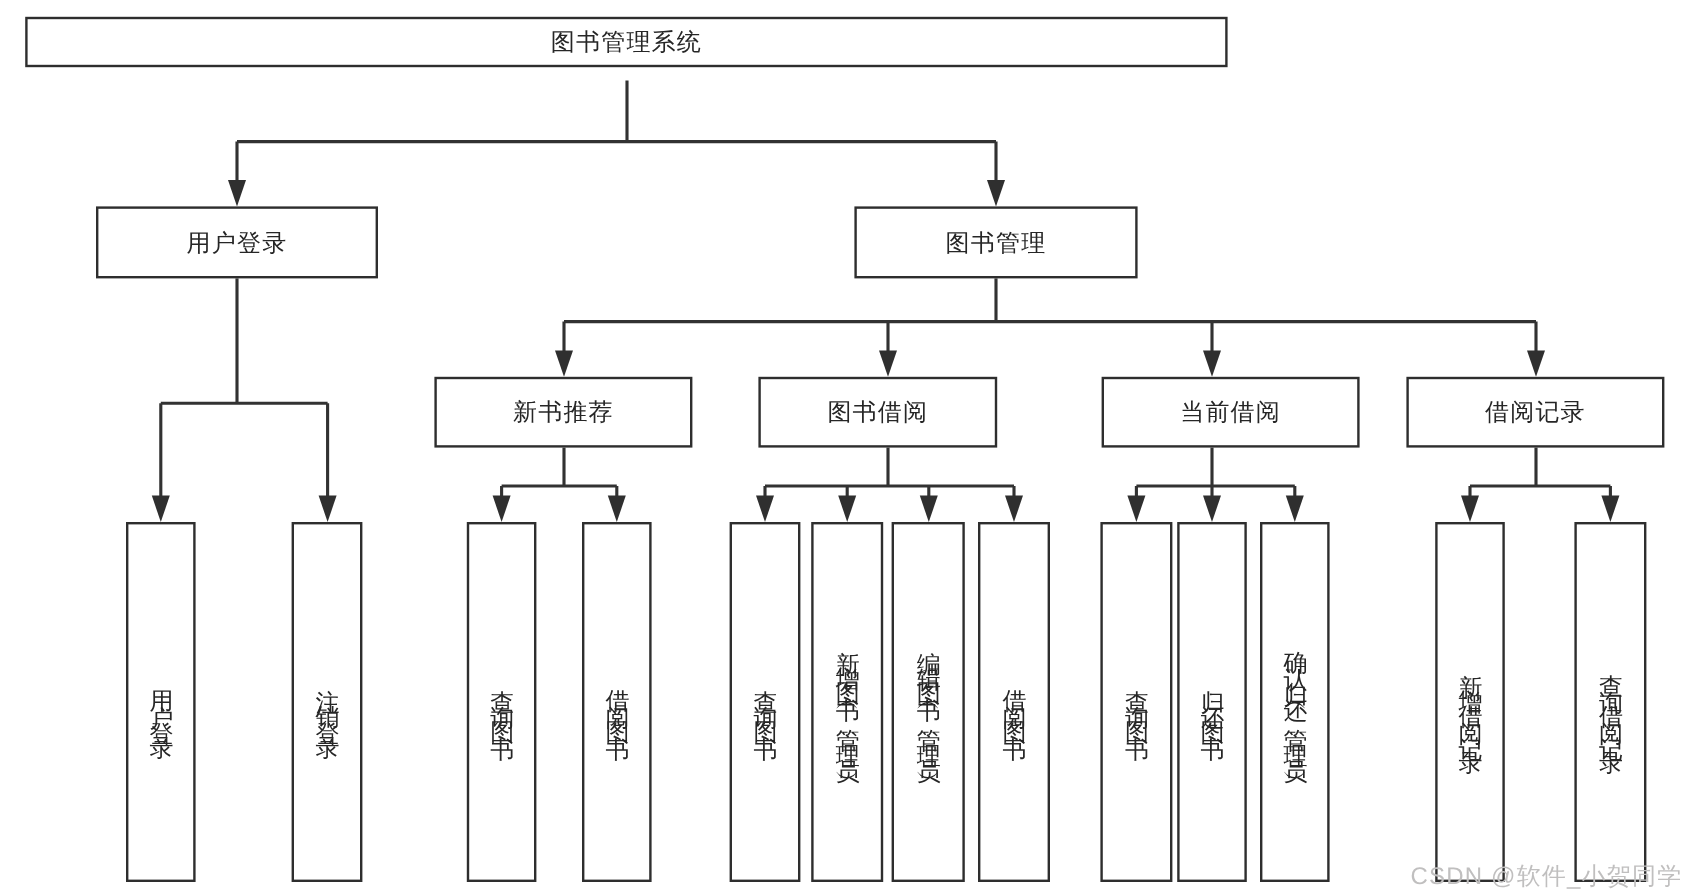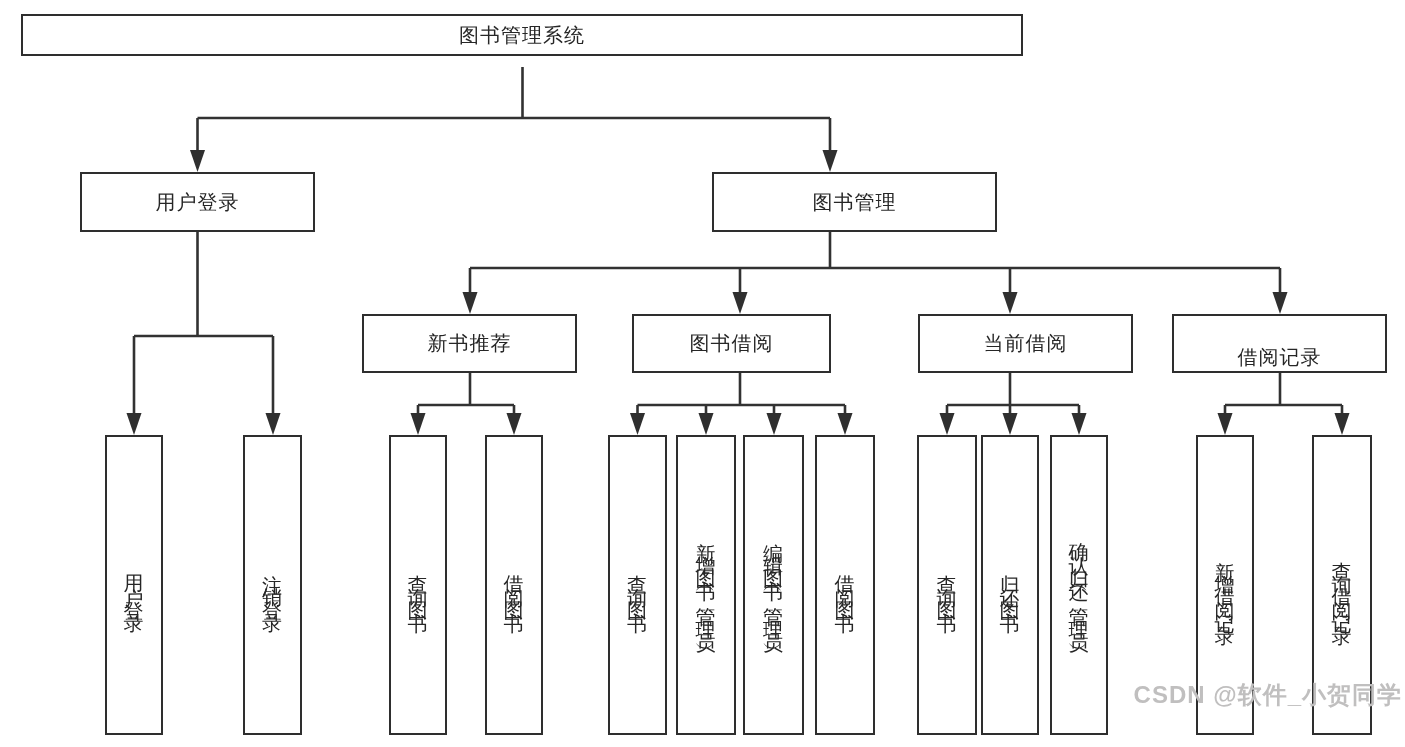--- a/index.html
+++ b/index.html
@@ -25,35 +25,34 @@
     writing-mode:vertical-rl;
     text-orientation:mixed;
     font-size:20px;
     letter-spacing:13px;
     line-height:1;
     white-space:nowrap;
     color:#262626;
   }
   .watermark{
     position:absolute;
-    top:679px;right:3px;
-    font-size:24px;
+    top:717px;right:3px;
+    font-size:20px;
     color:#c0bfbf;
     letter-spacing:1px;
     white-space:nowrap;
-    font-weight:bold;
   }
   
   #n-root{left:21px;top:14px;width:1002px;height:42px;}
   #n-l2a{left:80px;top:172px;width:235px;height:60px;}
-  #n-l2b{left:712px;top:172px;width:285px;height:60px;}
+  #n-l2b{left:712px;top:172px;width:236px;height:60px;}
   #n-l3a{left:362px;top:314px;width:215px;height:59px;}
   #n-l3b{left:632px;top:314px;width:199px;height:59px;}
   #n-l3c{left:902px;top:314px;width:215px;height:59px;margin-left:16px;}
-  #n-l3d{left:1172px;top:314px;width:215px;height:59px;align-items:flex-end;}
+  #n-l3d{left:1172px;top:314px;width:215px;height:59px;}
   #n-f01{left:105px;width:58px;}
   #n-f02{left:243px;width:59px;}
   #n-f03{left:389px;width:58px;}
   #n-f04{left:485px;width:58px;}
   #n-f05{left:608px;width:59px;}
   #n-f06{left:676px;width:60px;}
   #n-f07{left:743px;width:61px;}
   #n-f08{left:815px;width:60px;}
   #n-f09{left:917px;width:60px;}
   #n-f10{left:981px;width:58px;}

